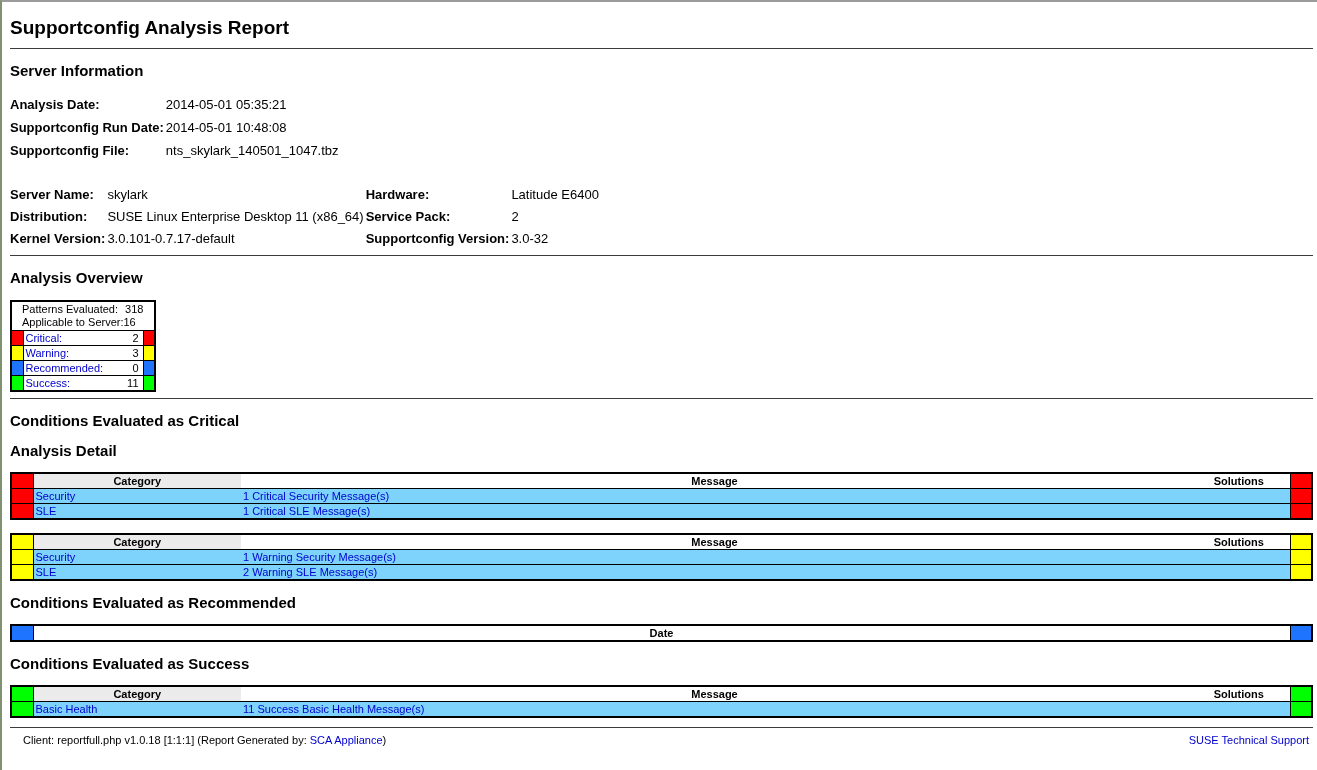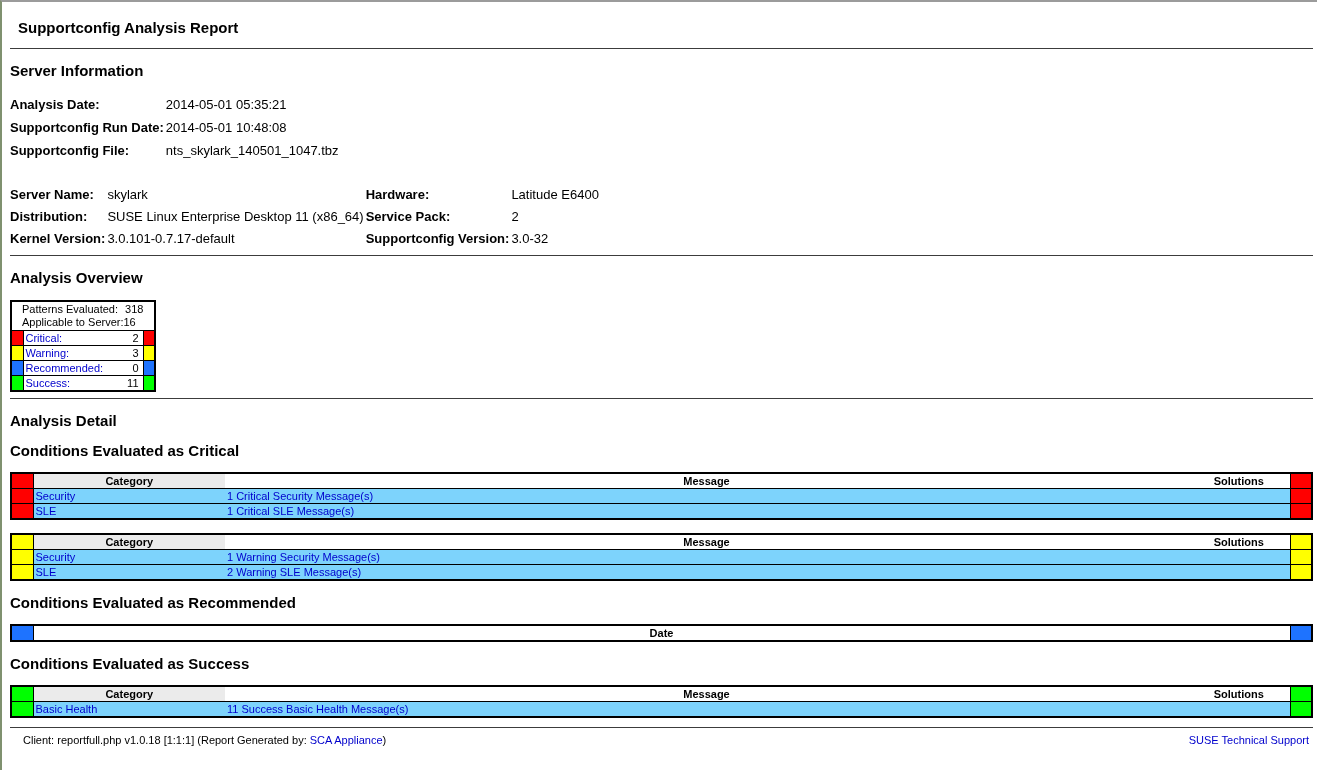--- a/index.html
+++ b/index.html
@@ -9,22 +9,22 @@
     background: #ffffff;
     border-top: 2px solid #9b9b9b;
     border-left: 2px solid #7f916f;
     font-family: "Liberation Sans", "DejaVu Sans", sans-serif;
     color: #000;
     overflow: hidden;
   }
   .page { padding: 0 4px 0 8px; }
 
   h1.title {
-    font-size: 15px; line-height: 22px; font-weight: bold;
-    margin: 15px 0 0 8px;
+    font-size: 19px; line-height: 22px; font-weight: bold;
+    margin: 15px 0 0 0;
   }
   h2.section {
     font-size: 15px; line-height: 17px; font-weight: bold;
     margin: 13px 0 0 0;
   }
   hr.rule {
     border: none; border-top: 1px solid #3c3c3c;
     margin: 9px 0 0 0;
   }
   hr.rule.tight { margin-top: 5px; }
@@ -64,21 +64,21 @@
   table.overview td.ov-num { width: 28px; text-align: right; padding-right: 4px; }
 
   
   table.detail {
     border-collapse: collapse; border: 2px solid #000;
     width: 100%; margin-top: 13px; font-size: 11px;
     table-layout: fixed;
   }
   table.detail td { padding: 1px 2px; height: 15px; border-bottom: 1px solid #000; white-space: nowrap; overflow: hidden; }
   table.detail td.cc { width: 22px; border-left: 1px solid #000; border-right: 1px solid #000; padding: 0; }
-  table.detail td.cat { width: 192px; }
+  table.detail td.cat { width: 208px; }
   table.detail td.sol { width: 102px; }
   table.detail tr.hdr td { font-weight: bold; text-align: center; }
   table.detail tr.hdr td.cat { background: #ebebeb; }
   table.detail tr.data td.mid { background: #7dd3fc; }
   table.detail td.none-cell { font-weight: bold; text-align: center; }
 
   
   .footer {
     display: flex; justify-content: space-between;
     font-size: 11px; margin-top: 6px; padding-right: 4px; margin-left: 13px;
@@ -168,23 +168,23 @@
       <td class="swatch" style="background: rgb(0, 255, 0);"></td>
       <td class="ov-lbl"><a class="lnk">Success:</a></td>
       <td class="ov-num">11</td>
       <td class="swatch" style="background: rgb(0, 255, 0);"></td>
     </tr>
   </tbody>
     </table>
 
   <hr class="rule mid">
 
+  <h2 class="section">Conditions Evaluated as Critical</h2>
+
   <h2 class="section">Analysis Detail</h2>
-
-  <h2 class="section">Conditions Evaluated as Critical</h2>
   <table class="detail">
     <tbody>
         <tr class="hdr">
       <td class="cc" style="background: rgb(255, 0, 0);"></td>
       <td class="cat">Category</td>
       <td>Message</td>
       <td class="sol">Solutions</td>
       <td class="cc" style="background: rgb(255, 0, 0);"></td>
     </tr>
     <tr class="data">

